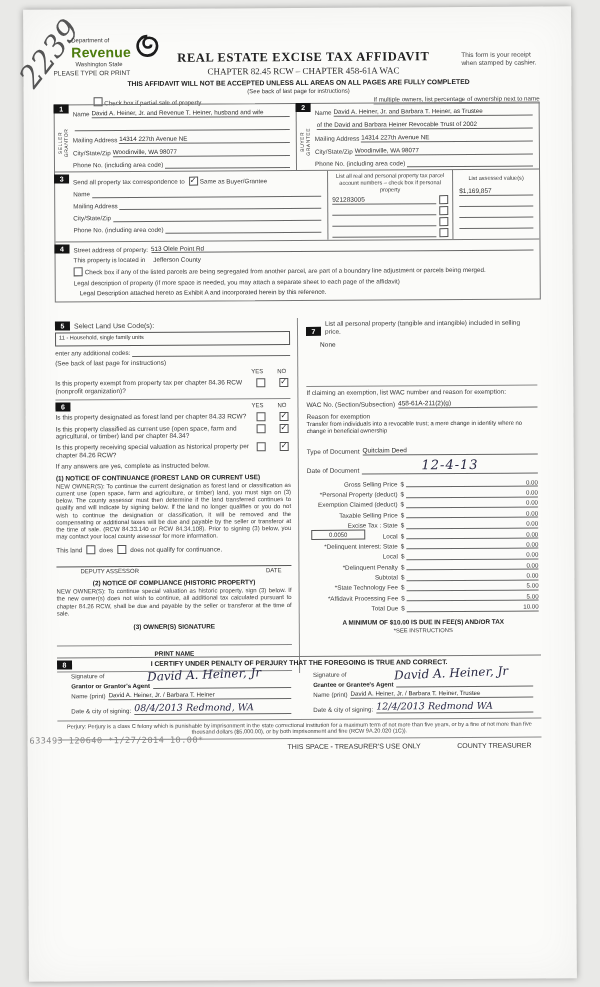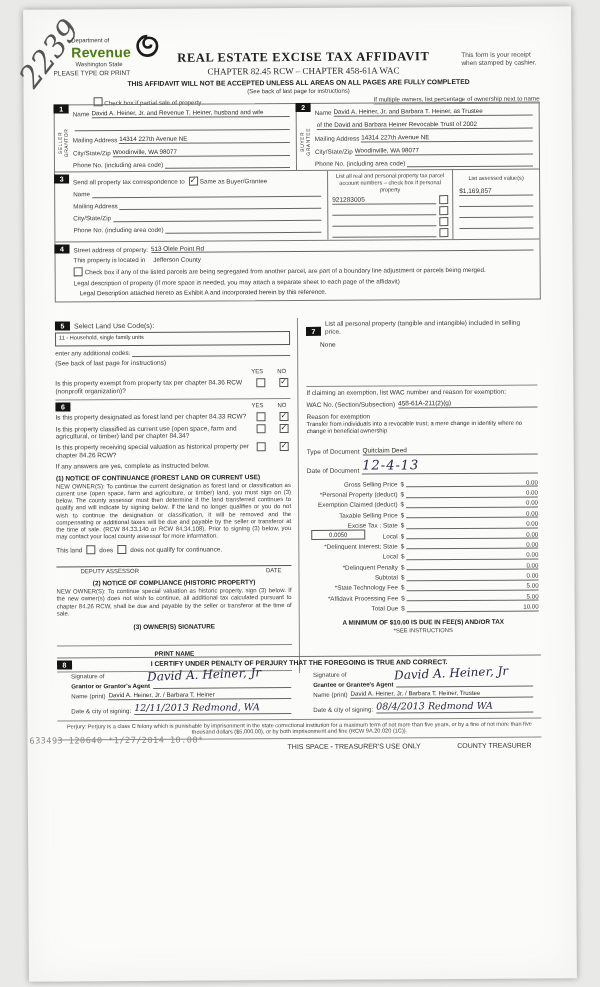--- a/index.html
+++ b/index.html
@@ -381,21 +381,21 @@
       <div style="margin-top:4px;">Reason for exemption</div>
       <div class="val" style="font-size:5.9px;">Transfer from individuals into a revocable trust; a mere change in identity where no change in beneficial ownership</div>
 
       <div style="height:8px;"></div>
       <div class="docrow">
         <span>Type of Document</span>
         <span class="fill val">Quitclaim Deed</span>
       </div>
       <div class="docrow" style="height:15px;">
         <span>Date of Document</span>
-        <span class="fill" style="text-align:left;"><span class="hw hwdate">12-4-13</span></span>
+        <span class="fill" style="text-align:center;"><span class="hw hwdate">12-4-13</span></span>
       </div>
 
       <div class="moneyrows">
           <div class="mrow">
             <span class="mlabel">Gross Selling Price</span>
             <span class="dollar">$</span>
             <span class="mline"><span class="mval">0.00</span></span>
           </div>
           <div class="mrow">
             <span class="mlabel">*Personal Property (deduct)</span>
@@ -477,37 +477,37 @@
         <div class="sigrow">
           <span class="bold">Grantor or Grantor's Agent</span>
           <span class="fill"></span>
         </div>
         <div class="sigrow">
           <span>Name (print)</span>
           <span class="fill val">David A. Heiner, Jr. / Barbara T. Heiner</span>
         </div>
         <div class="sigrow" style="height:13px;">
           <span>Date &amp; city of signing:</span>
-          <span class="fill"><span class="hw hw-inline">12/11/2013  Redmond, WA</span></span>
+          <span class="fill"><span class="hw hw-inline">08/4/2013  Redmond, WA</span></span>
         </div>
       </div>
       <div class="sigcol">
         <div class="sigscript hw" style="left:95px;top:-4px;">David A. Heiner, Jr</div>
         <div class="siglab">Signature of</div>
         <div class="sigrow">
           <span class="bold">Grantee or Grantee's Agent</span>
           <span class="fill"></span>
         </div>
         <div class="sigrow">
           <span>Name (print)</span>
           <span class="fill val">David A. Heiner, Jr. / Barbara T. Heiner, Trustee</span>
         </div>
         <div class="sigrow" style="height:13px;">
           <span>Date &amp; city of signing:</span>
-          <span class="fill"><span class="hw hw-inline">08/4/2013  Redmond  WA</span></span>
+          <span class="fill"><span class="hw hw-inline">12/4/2013  Redmond  WA</span></span>
         </div>
       </div>
     </div>
 
     <div class="perjury">Perjury: Perjury is a class C felony which is punishable by imprisonment in the state correctional institution for a maximum term of not more than five years, or by a fine of not more than five thousand dollars ($5,000.00), or by both imprisonment and fine (RCW 9A.20.020 (1C)).</div>
 
     <div class="treasrow">
       <span>THIS SPACE - TREASURER'S USE ONLY</span>
       <span>COUNTY TREASURER</span>
     </div>

